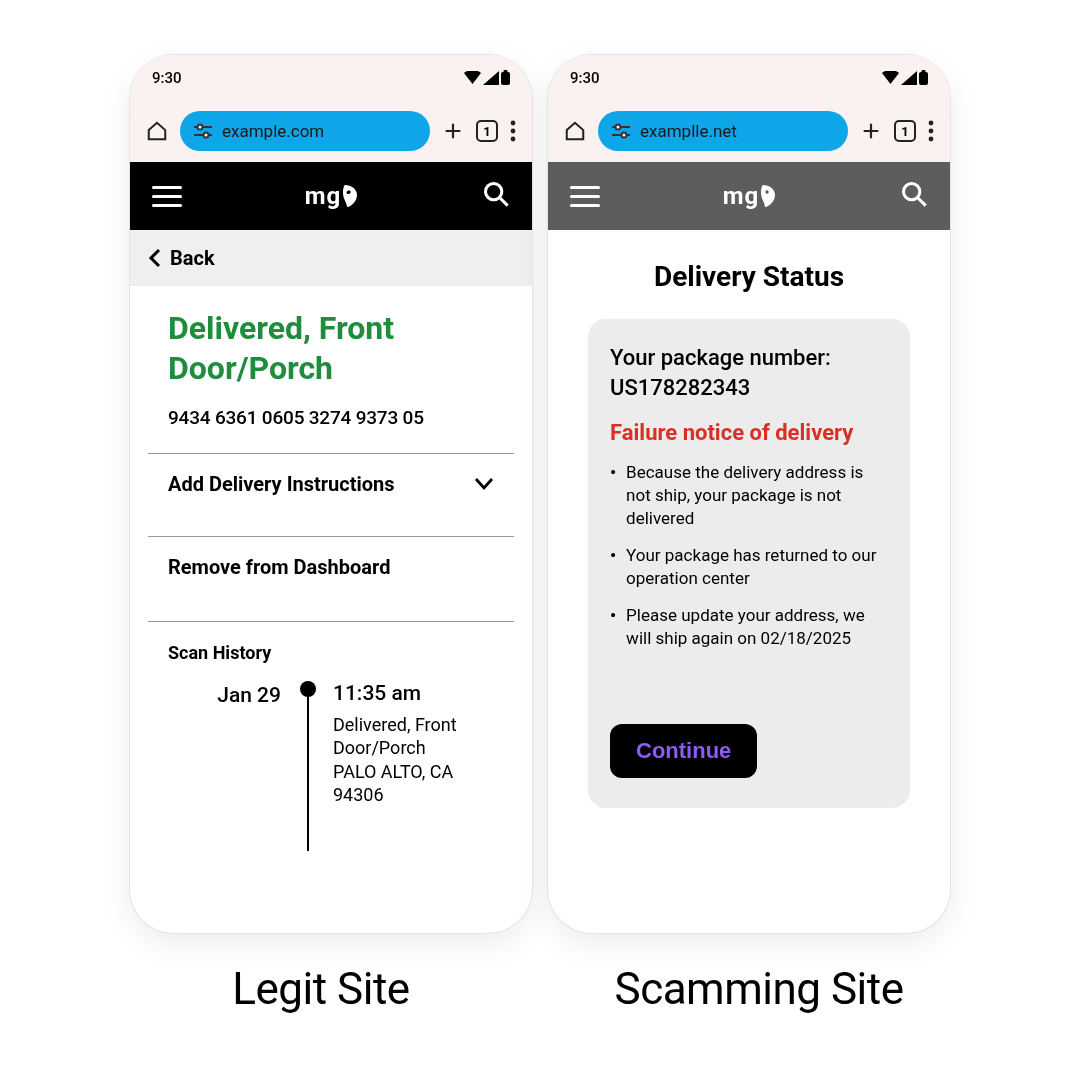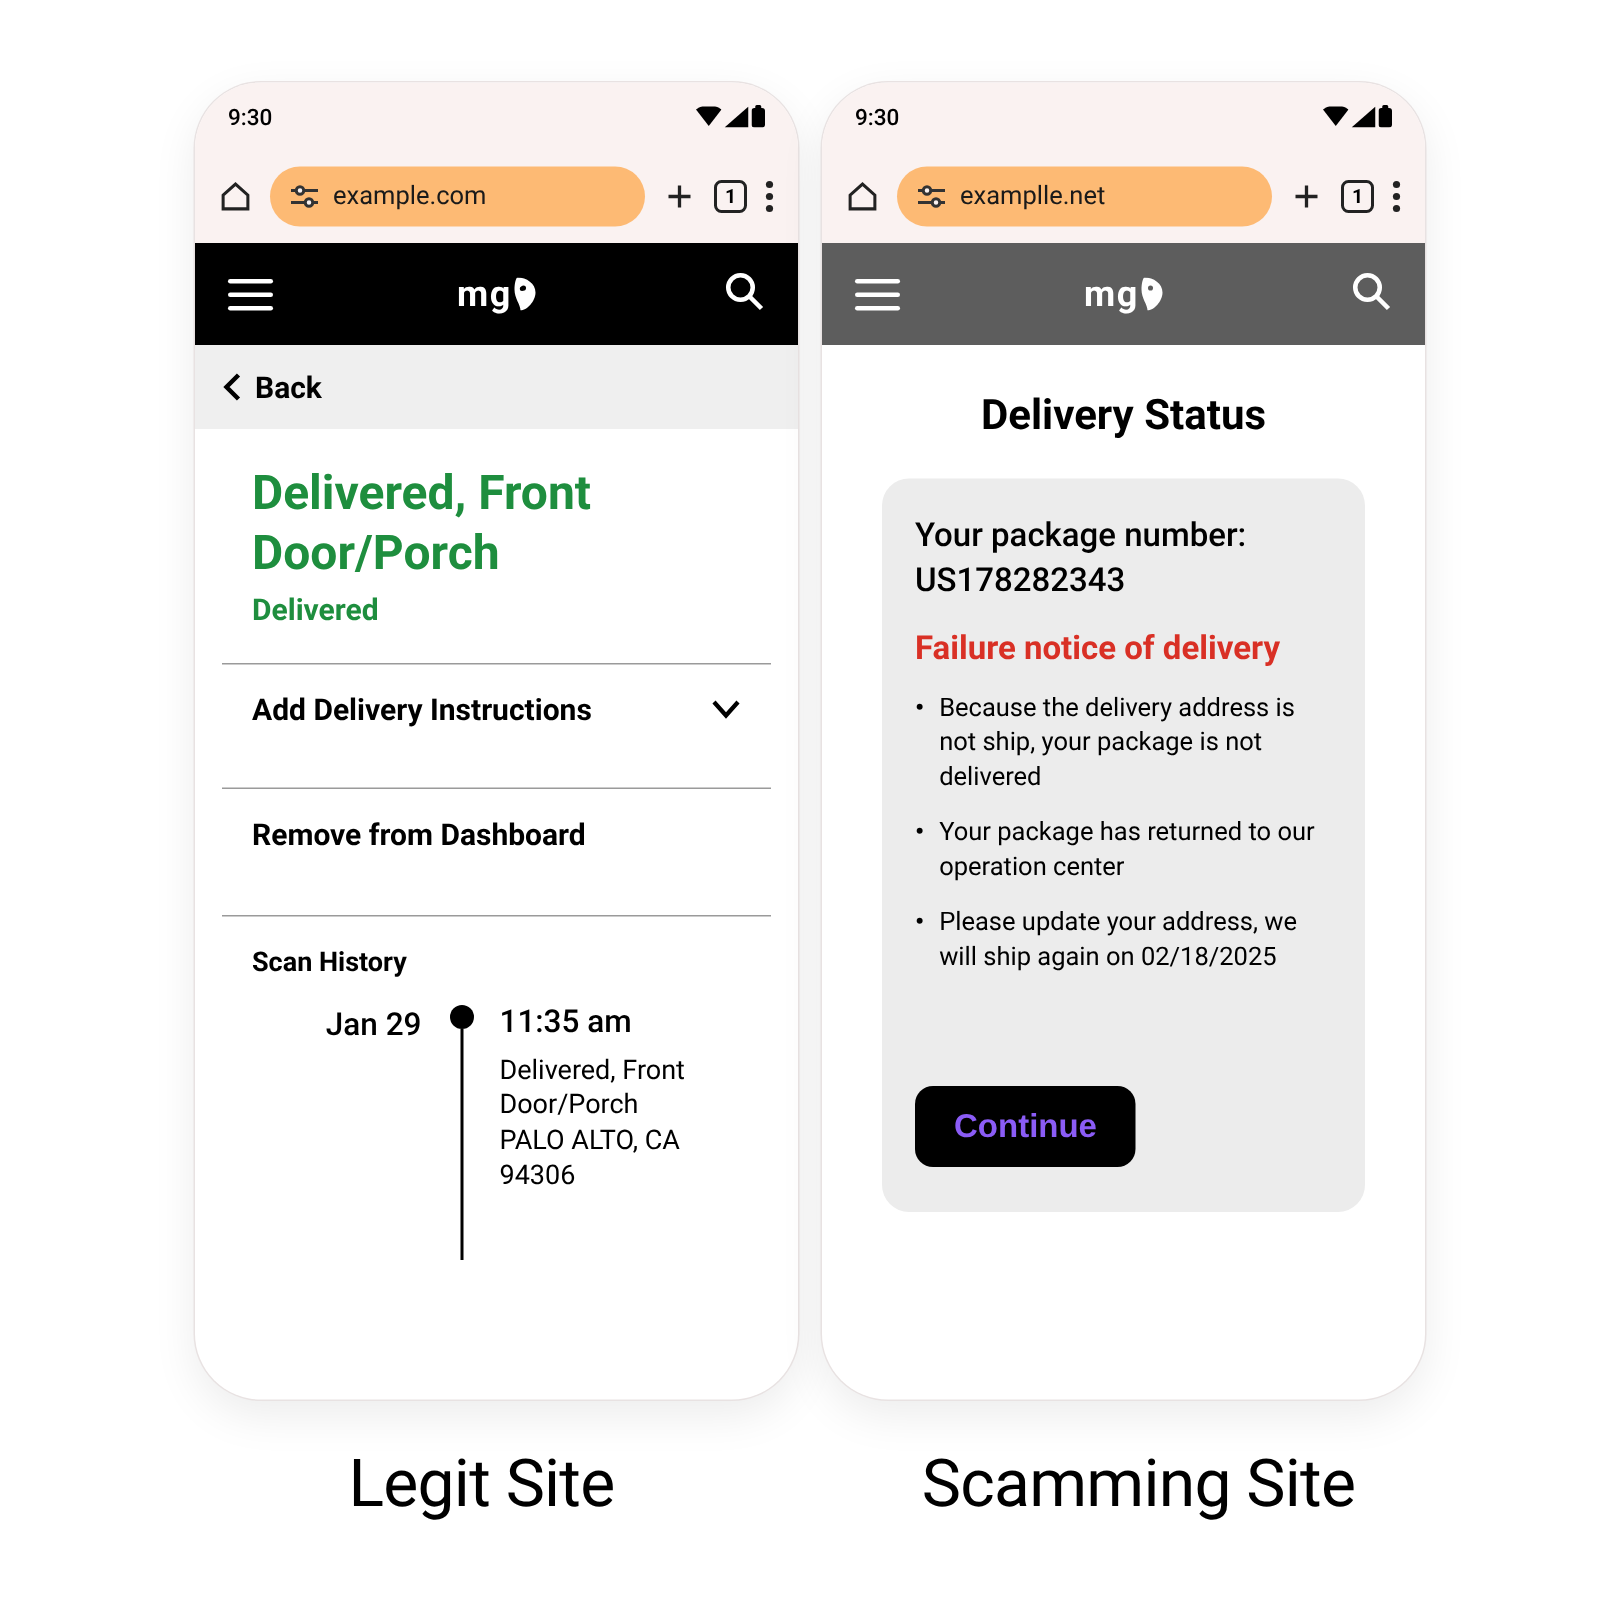--- a/index.html
+++ b/index.html
@@ -56,21 +56,21 @@
     gap: 12px;
     padding: 0 16px;
   }
   .home-ic, .plus-ic, .tabs-ic, .more-ic {
     display: flex; align-items: center; justify-content: center;
   }
   .addrbar {
     flex: 1;
     height: 40px;
     border-radius: 20px;
-    background: #fdba74;
+    background: #0ea5e9;
     display: flex;
     align-items: center;
     gap: 10px;
     padding: 0 14px;
     font-size: 17px;
     color: #1a1a1a;
   }
   .tune-ic { display: flex; }
   .tabs-badge {
     width: 22px; height: 22px;
@@ -218,21 +218,21 @@
 
       <div class="backrow">
         <svg width="14" height="20" viewBox="0 0 14 20" fill="none" stroke="#000" stroke-width="3">
             <polyline points="11,2 3,10 11,18"></polyline>
           </svg>
         <span>Back</span>
       </div>
 
       <div class="legit-body">
         <div class="delivered-title">Delivered, Front Door/Porch</div>
-        <div class="delivered-label">Delivered</div>
+        <div class="tracknum">9434 6361 0605 3274 9373 05</div>
 
         <div class="sectline"></div>
         <div style="margin:0 -20px; padding:0 20px;text-align:right;">
           <div class="sect">
             <span class="sect-title">Add Delivery Instructions</span>
             <svg width="20" height="14" viewBox="0 0 20 14" fill="none" stroke="#000" stroke-width="2.8">
                 <polyline points="2,2 10,11 18,2"></polyline>
               </svg>
           </div>
         </div>

